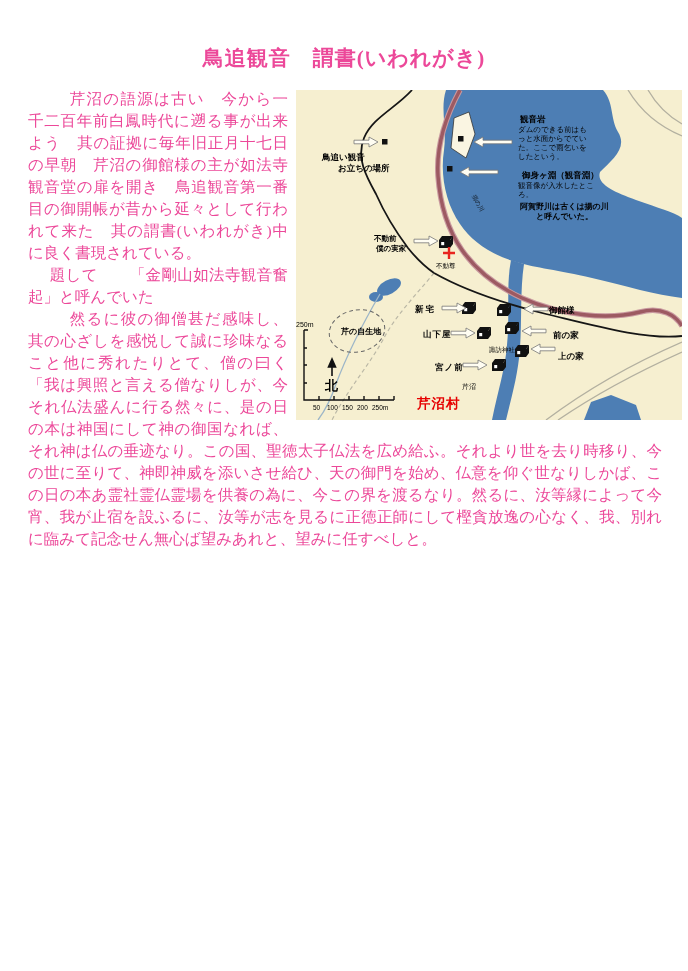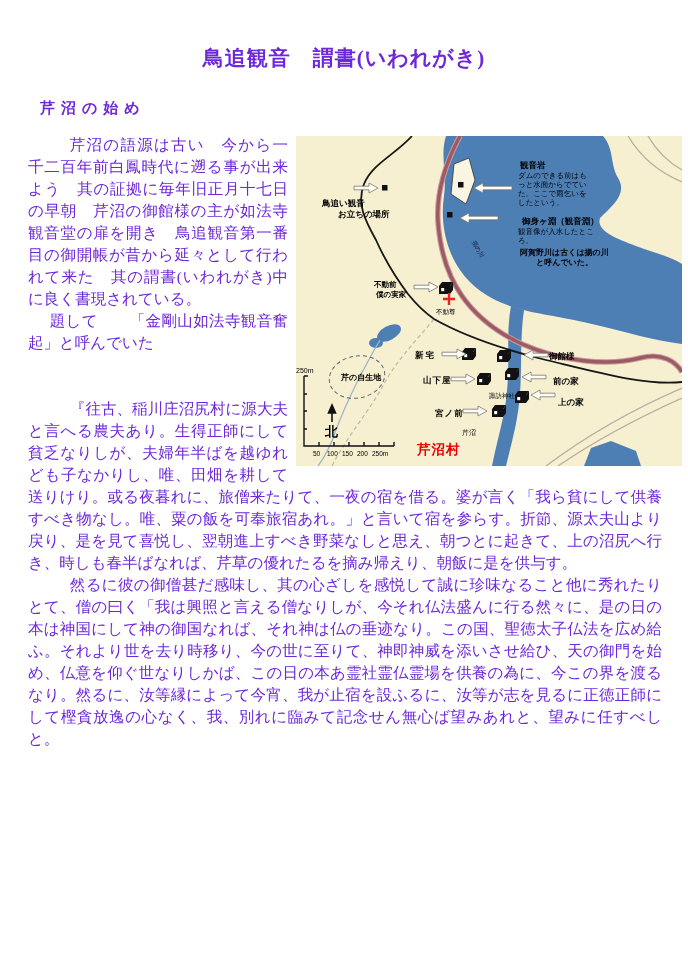--- a/index.html
+++ b/index.html
@@ -1,36 +1,35 @@
 <!DOCTYPE html>
 <html><head>
 <meta charset="utf-8">
 <style>
   html,body{margin:0;padding:0;background:#fff;}
   .page{width:688px;height:971px;background:#fff;overflow:hidden;
-        font-family:"Liberation Serif","DejaVu Serif",serif;color:#6d28d9;}
+        font-family:"Liberation Serif","DejaVu Serif",serif;color:#ec4899;}
   .doc-title{font-size:21px;font-weight:bold;text-align:center;
              letter-spacing:1px;margin:0;padding-top:44px;}
   .section-heading{font-size:15px;font-weight:bold;letter-spacing:6px;
                    margin:27px 0 0 40px;}
   .content{margin:16px 26px 0 28px;font-size:15.5px;line-height:22px;
            text-align:justify;}
   .content p{margin:0;text-indent:2.7em;}
   p.p-gap1{margin-top:22px;}
   p.p-title-line{text-indent:1.4em;}
   p.p-gap2{margin-top:44px;}
   .map-float{float:right;width:386px;height:330px;margin:2px -20px 10px 8px;}
   svg text{font-family:"Liberation Sans","DejaVu Sans",sans-serif;}
 </style>
 </head>
 <body>
 
 <div class="page">
   <h1 class="doc-title">鳥追観音　謂書(いわれがき)</h1>
-  <h2 class="section-heading">芹沼の始め</h2>
 
   <div class="content">
 
     <div class="map-float">
       <svg viewBox="0 0 386 330" width="386" height="330">
         <defs>
           <g id="arrR">
               <path d="M0,3.2 L15,3.2 L15,0 L24,5 L15,10 L15,6.8 L0,6.8 Z" fill="#fffdf2" stroke="#777" stroke-width="0.8"></path>
             </g>
           <g id="arrL">
@@ -144,16 +143,15 @@
         <text x="17" y="320" font-size="6.5">50</text>
         <text x="31" y="320" font-size="6.5">100</text>
         <text x="46" y="320" font-size="6.5">150</text>
         <text x="61" y="320" font-size="6.5">200</text>
         <text x="76" y="320" font-size="6.5">250m</text>
       </svg>
     </div>
 
     <p>芹沼の語源は古い　今から一千二百年前白鳳時代に遡る事が出来よう　其の証拠に毎年旧正月十七日の早朝　芹沼の御館様の主が如法寺観音堂の扉を開き　鳥追観音第一番目の御開帳が昔から延々として行われて来た　其の謂書(いわれがき)中に良く書現されている。</p>
     <p class="p-title-line">題して　　「金剛山如法寺観音奮起」と呼んでいた</p>
-    <p class="p-gap2">『往古、稲川庄沼尻村に源大夫と言へる農夫あり。生得正師にして貧乏なりしが、夫婦年半ばを越ゆれども子なかりし、唯、田畑を耕して送りけり。或る夜暮れに、旅僧来たりて、一夜の宿を借る。婆が言く「我ら貧にして供養すべき物なし。唯、粟の飯を可奉旅宿あれ。」と言いて宿を参らす。折節、源太夫山より戻り、是を見て喜悦し、翌朝進上すべき野菜なしと思え、朝つとに起きて、上の沼尻へ行き、時しも春半ばなれば、芹草の優れたるを摘み帰えり、朝飯に是を供与す。</p>
     <p>然るに彼の御僧甚だ感味し、其の心ざしを感悦して誠に珍味なること他に秀れたりとて、僧の曰く「我は興照と言える僧なりしが、今それ仏法盛んに行る然々に、是の日の本は神国にして神の御国なれば、それ神は仏の垂迹なり。この国、聖徳太子仏法を広め給ふ。それより世を去り時移り、今の世に至りて、神即神威を添いさせ給ひ、天の御門を始め、仏意を仰ぐ世なりしかば、この日の本あ霊社霊仏霊場を供養の為に、今この界を渡るなり。然るに、汝等縁によって今宵、我が止宿を設ふるに、汝等が志を見るに正徳正師にして樫貪放逸の心なく、我、別れに臨みて記念せん無心ば望みあれと、望みに任すべしと。</p>
   </div>
 </div>
 
 </body></html>

